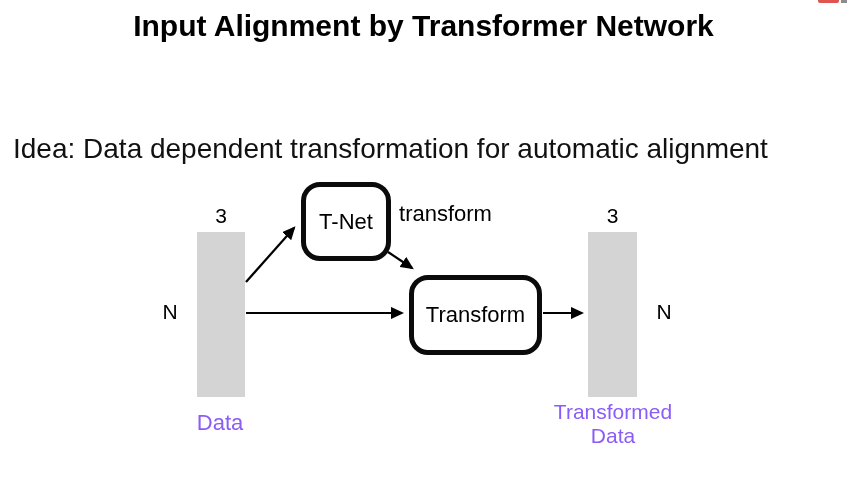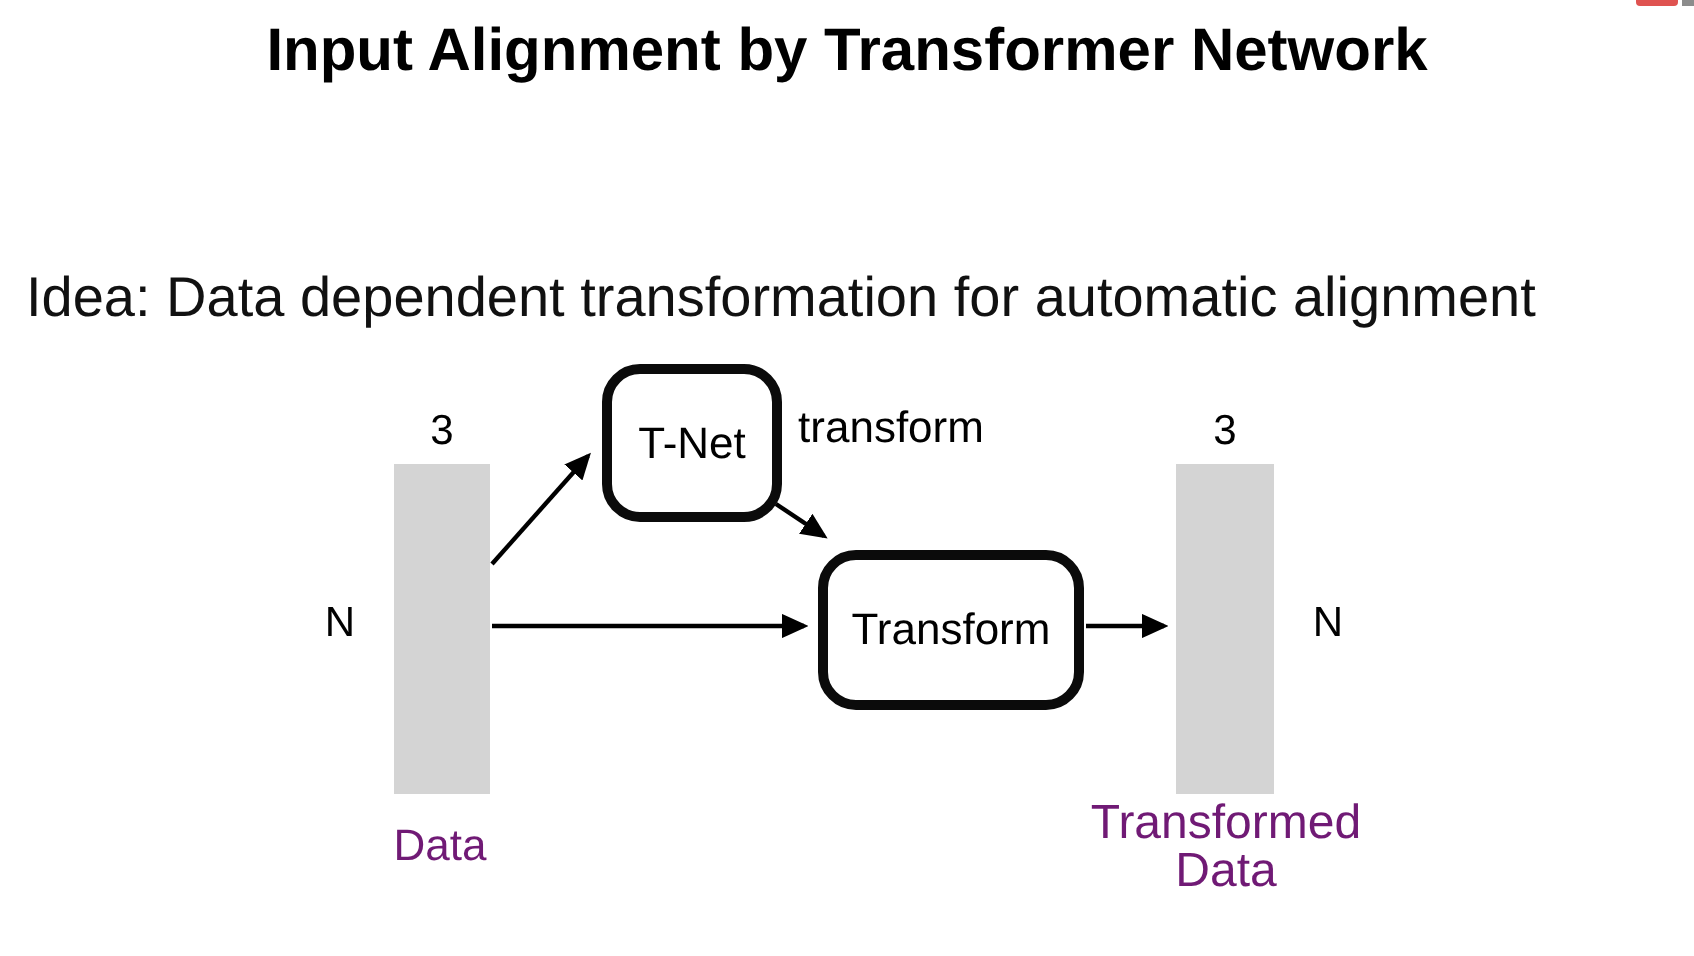--- a/index.html
+++ b/index.html
@@ -62,30 +62,30 @@
   }
   .tnet-box      { left: 301px; top: 182px; width: 90px;  height: 79px; }
   .transform-box { left: 409px; top: 275px; width: 133px; height: 80px; }
 
   .params {
     position: absolute; left: 398px; top: 201px; width: 95px;
     text-align: center; font-size: 22px; line-height: 26px;
   }
 
   .caption {
-    position: absolute; text-align: center; color: #701a75;
+    position: absolute; text-align: center; color: #8b5cf6;
     white-space: nowrap;
   }
   .caption-data {
     left: 220px; top: 410px; transform: translateX(-50%);
     font-size: 22px; line-height: 26px;
   }
   .caption-transformed {
     left: 613px; top: 400px; transform: translateX(-50%);
-    font-size: 24px; line-height: 24px;
+    font-size: 21px; line-height: 24px;
   }
 
   .arrows {
     position: absolute; left: 0; top: 0;
     pointer-events: none;
   }
 
   .watermark {
     position: absolute; right: 7px; bottom: 6px;
     font-size: 18px; line-height: 22px;

